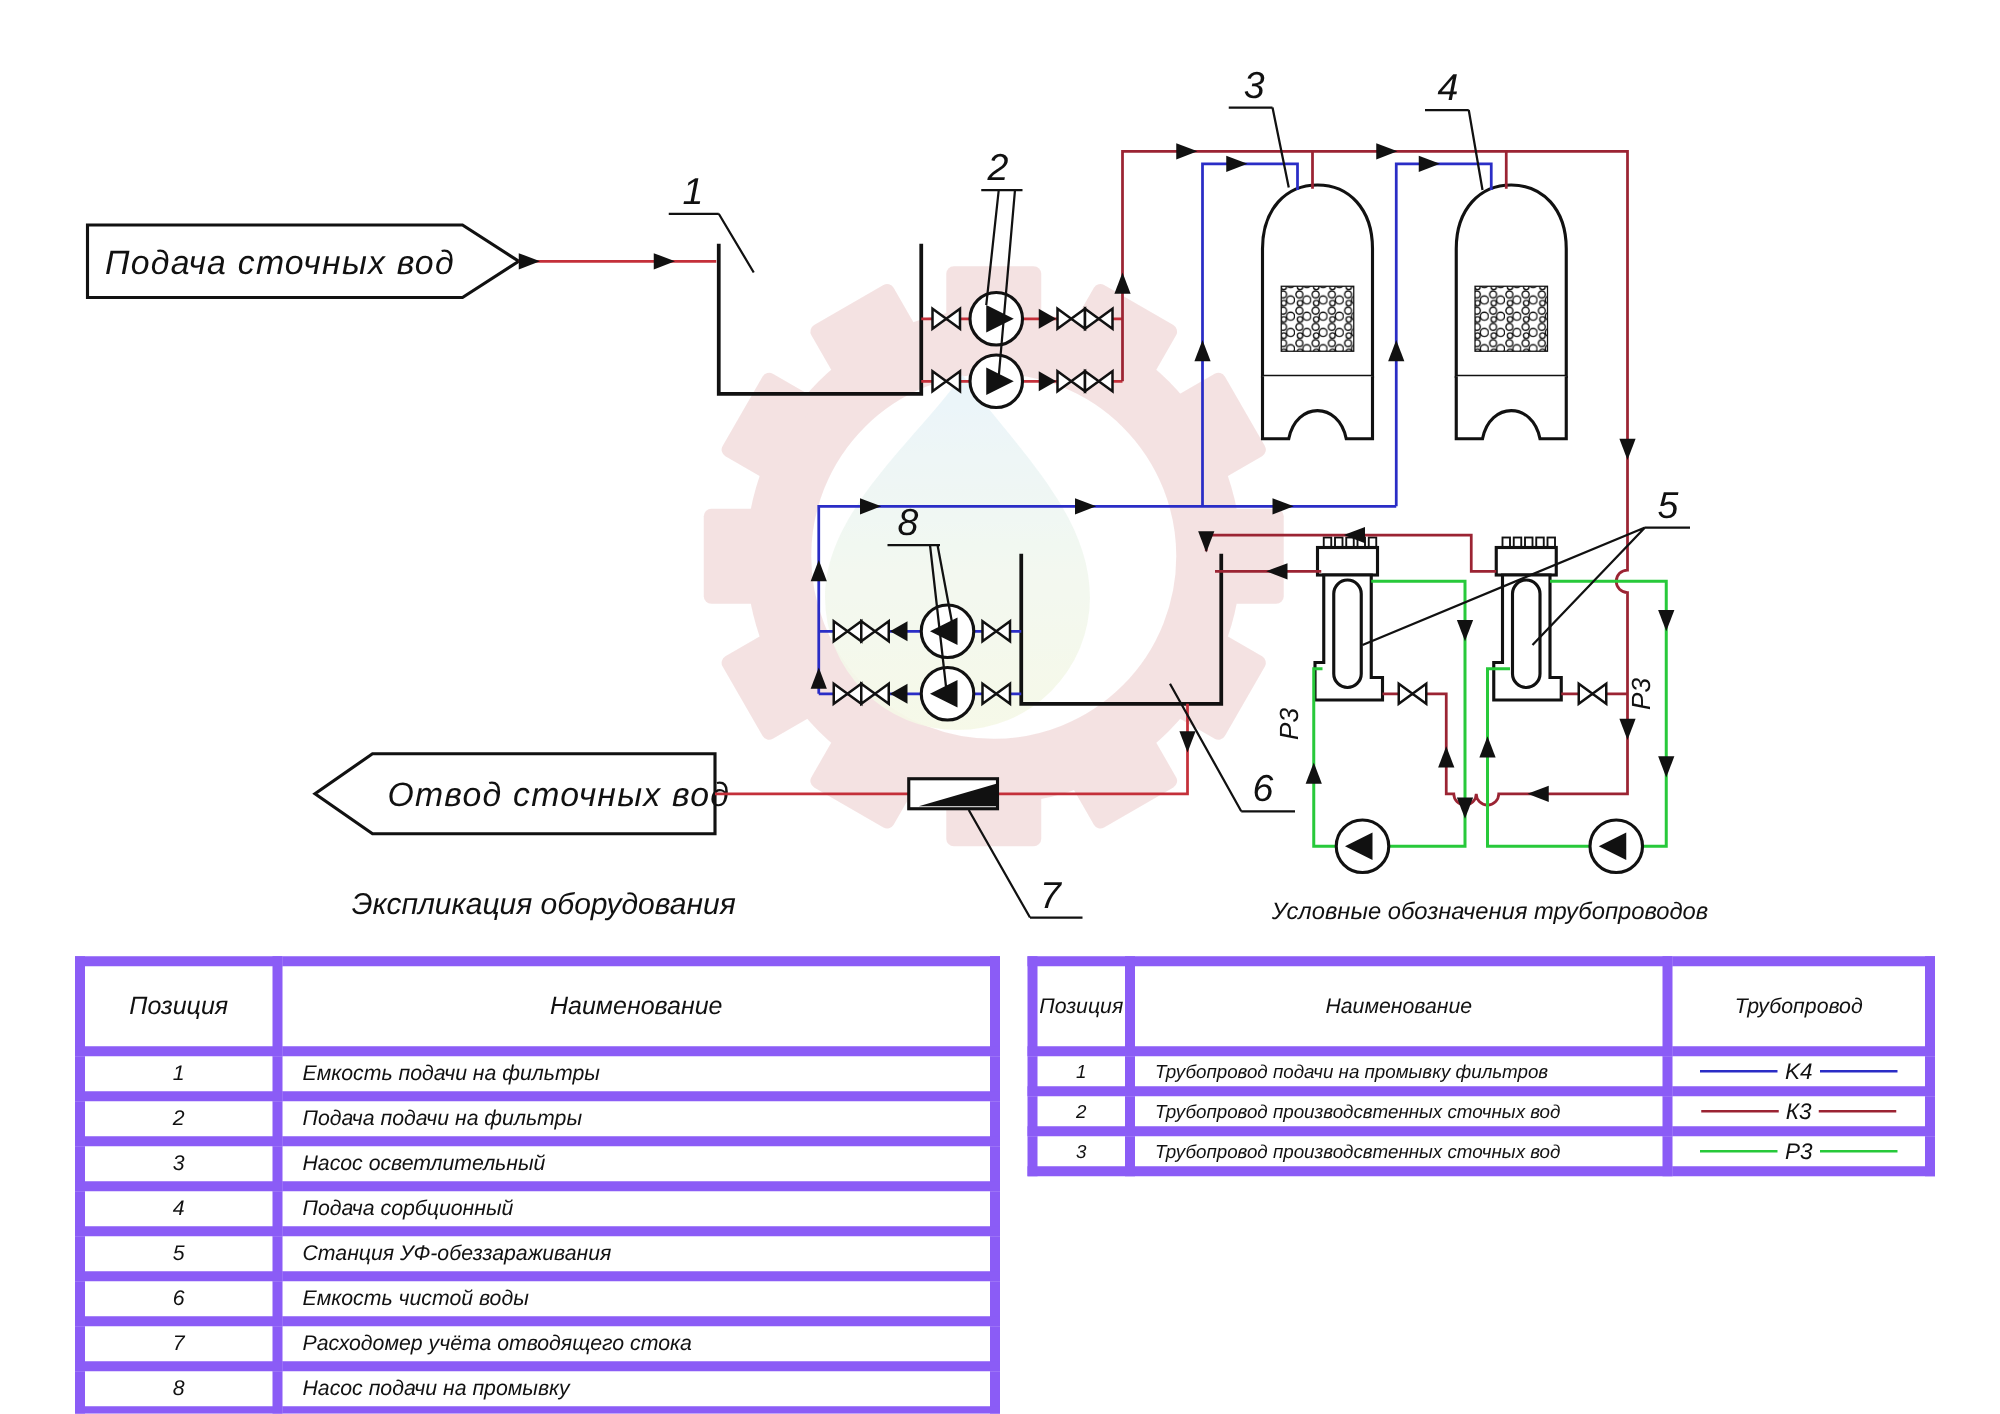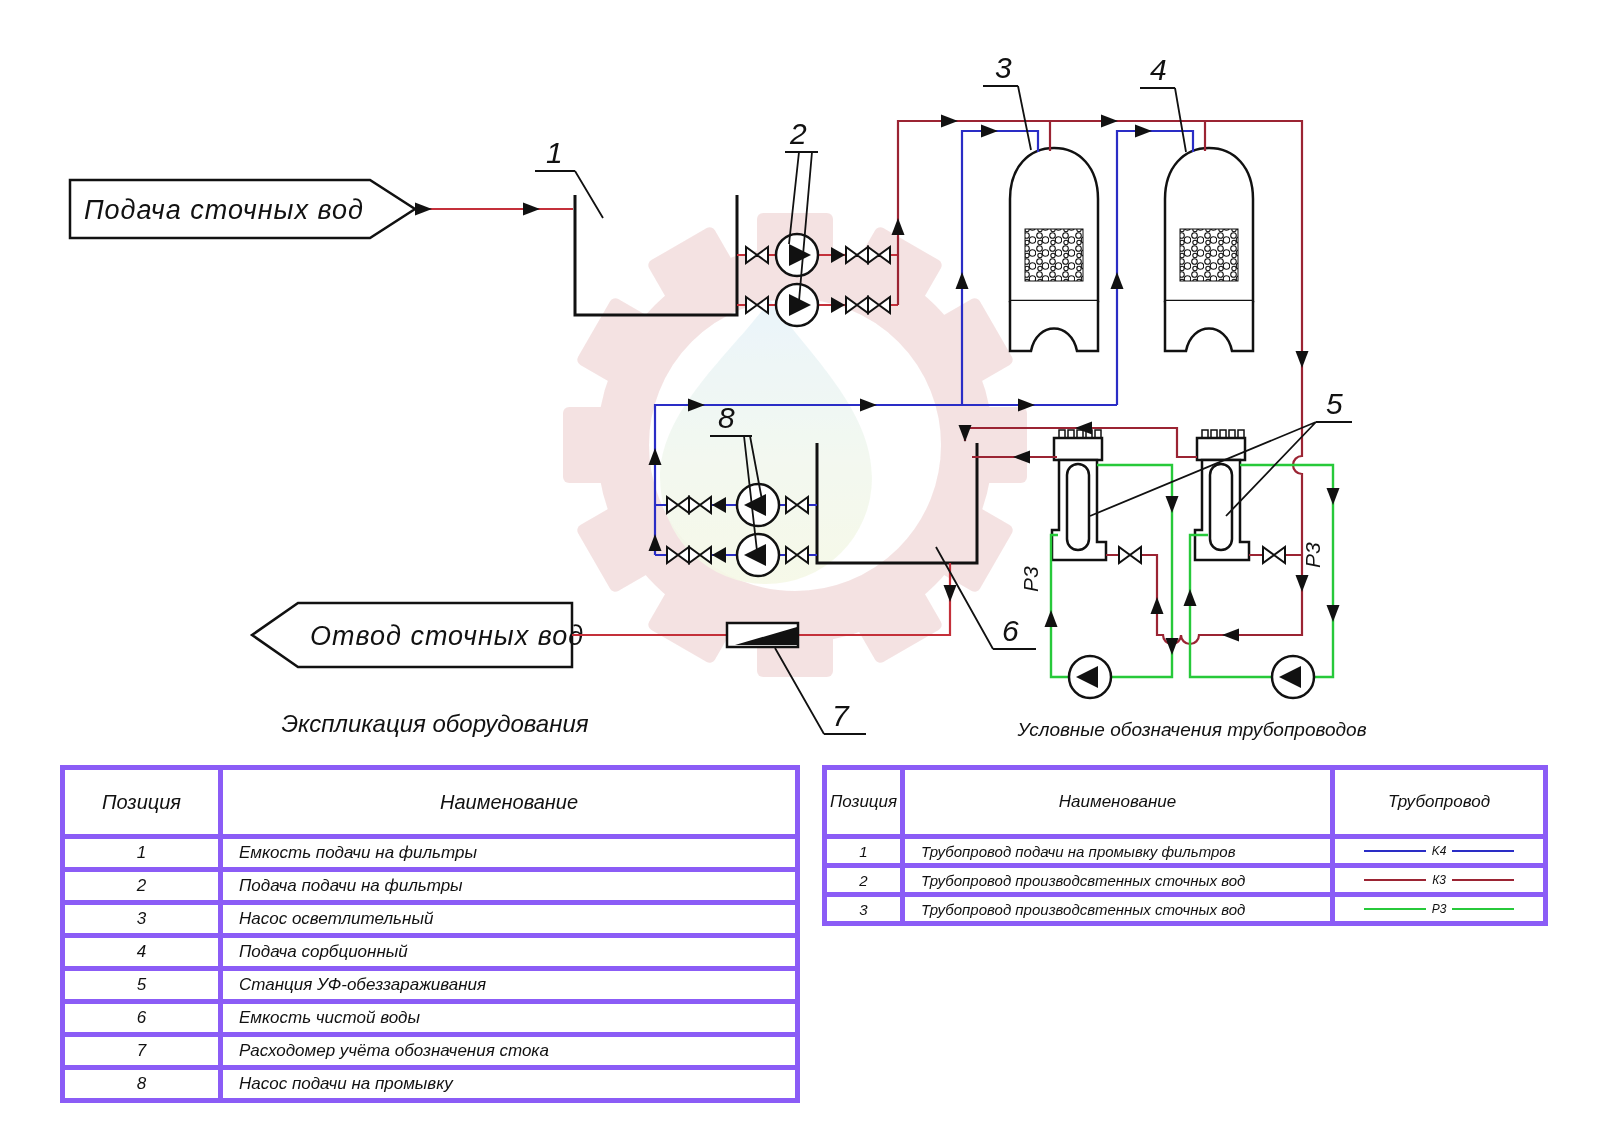--- a/index.html
+++ b/index.html
@@ -13,31 +13,31 @@
   .pr{stroke:#9b2433;stroke-width:2.2;fill:none;}
   .prb{stroke:#c4303a;stroke-width:2.2;fill:none;}
   .pb{stroke:#2a2dc6;stroke-width:2.2;fill:none;}
   .pg{stroke:#27c93a;stroke-width:2.4;fill:none;}
   .blk{stroke:#111;fill:none;}
   .ldr{stroke:#111;stroke-width:1.8;fill:none;}
   
   .dtitle{position:absolute;font-style:italic;text-align:center;}
   .tbl{position:absolute;}
   table{border-collapse:collapse;table-layout:fixed;width:100%;}
-  th,td{border:5px solid #8b5cf6;font-style:italic;overflow:hidden;white-space:nowrap;}
+  th,td{border:8px solid #8b5cf6;font-style:italic;overflow:hidden;white-space:nowrap;}
   th{font-weight:normal;}
   .postd{text-align:center;}
   .nametd{padding-left:16px;text-align:left;}
   #eq-table th{height:62px;font-size:20px;}
   #eq-table td{height:26px;font-size:17px;}
   #leg-table th{height:62px;font-size:17px;}
   #leg-table td{height:22px;font-size:15px;}
   .desig{display:flex;align-items:center;justify-content:center;gap:6px;}
   .leg-line{display:inline-block;width:62px;height:2px;}
-  .leg-code{font-style:italic;font-size:12px;}
+  .leg-code{font-style:italic;font-size:18px;}
 </style>
 </head>
 <body>
 
 <div id="page">
 
 <svg width="1600" height="760" viewBox="0 0 1600 760">
   <defs>
     <path id="arr" d="M0,0 L-17,-6.5 L-17,6.5 Z" fill="#111"></path>
     <g id="valve">
@@ -285,21 +285,21 @@
     <tr>
             <td class="postd">5</td>
             <td class="nametd">Станция УФ-обеззараживания</td>
           </tr>
     <tr>
             <td class="postd">6</td>
             <td class="nametd">Емкость чистой воды</td>
           </tr>
     <tr>
             <td class="postd">7</td>
-            <td class="nametd">Расходомер учёта обозначения стока</td>
+            <td class="nametd">Расходомер учёта отводящего стока</td>
           </tr>
     <tr>
             <td class="postd">8</td>
             <td class="nametd">Насос подачи на промывку</td>
           </tr>
   </tbody>
       </table>
 </div>
 
 

